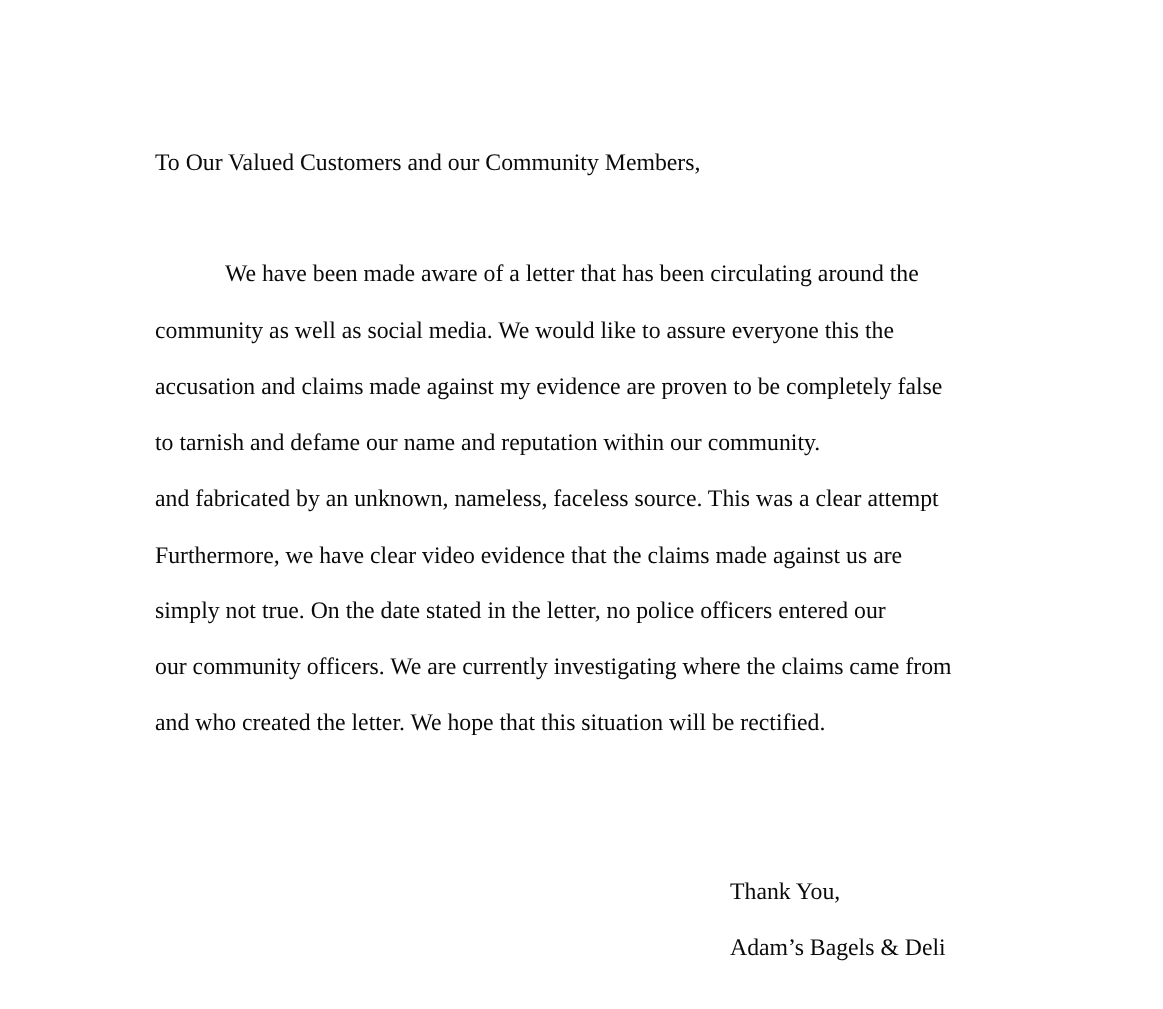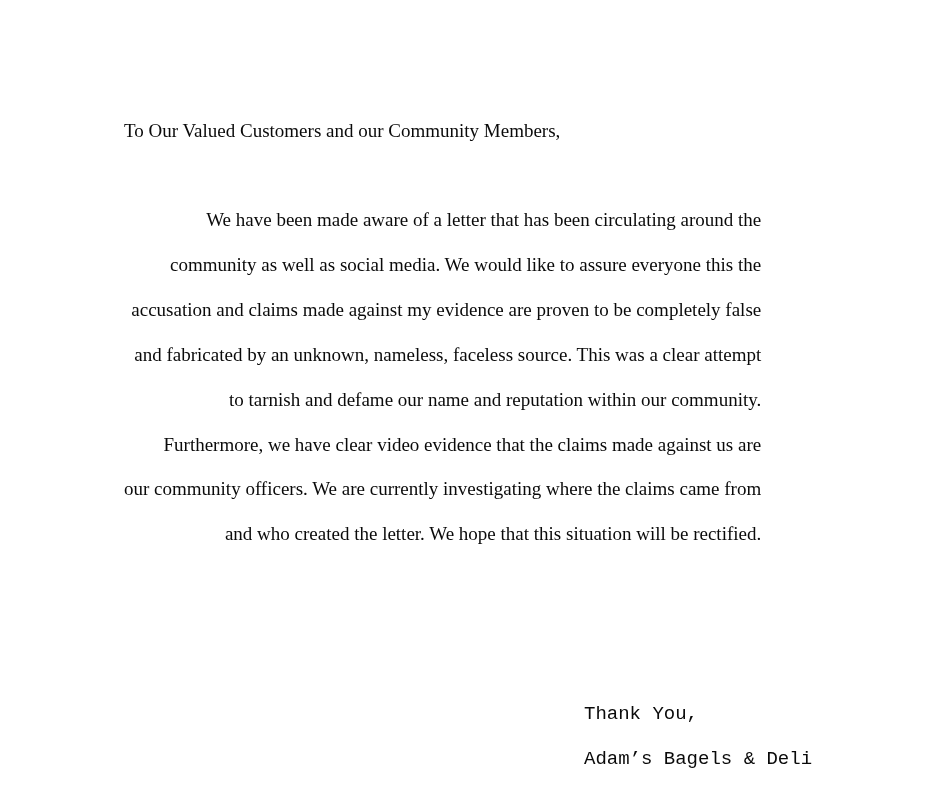--- a/index.html
+++ b/index.html
@@ -26,50 +26,49 @@
     white-space: nowrap;
   }
   .body-block {
     position: absolute;
     left: 124px;
     top: 168px;
     line-height: 44.9px;
   }
   .body-line {
     white-space: nowrap;
-    text-align: right;
   }
   .body-line.first {
     text-indent: 56px;
   }
   .closing-block {
     position: absolute;
     left: 584px;
     top: 662px;
     line-height: 44.9px;
   }
   .closing-line {
     white-space: nowrap;
-    font-family: Liberation Mono, monospace;
   }
 </style>
 </head>
 <body>
 
 <div class="page">
 
   <div class="salutation">To Our Valued Customers and our Community Members,</div>
 
   <div class="body-block">
     <div class="body-line first">We have been made aware of a letter that has been circulating around the</div>
     <div class="body-line">community as well as social media. We would like to assure everyone this the</div>
     <div class="body-line">accusation and claims made against my evidence are proven to be completely false</div>
+    <div class="body-line">to tarnish and defame our name and reputation within our community.</div>
     <div class="body-line">and fabricated by an unknown, nameless, faceless source. This was a clear attempt</div>
-    <div class="body-line">to tarnish and defame our name and reputation within our community.</div>
     <div class="body-line">Furthermore, we have clear video evidence that the claims made against us are</div>
+    <div class="body-line">simply not true. On the date stated in the letter, no police officers entered our</div>
     <div class="body-line">our community officers. We are currently investigating where the claims came from</div>
     <div class="body-line">and who created the letter. We hope that this situation will be rectified.</div>
   </div>
 
   <div class="closing-block">
     <div class="closing-line">Thank You,</div>
     <div class="closing-line">Adam’s Bagels &amp; Deli</div>
   </div>
 
 </div>

